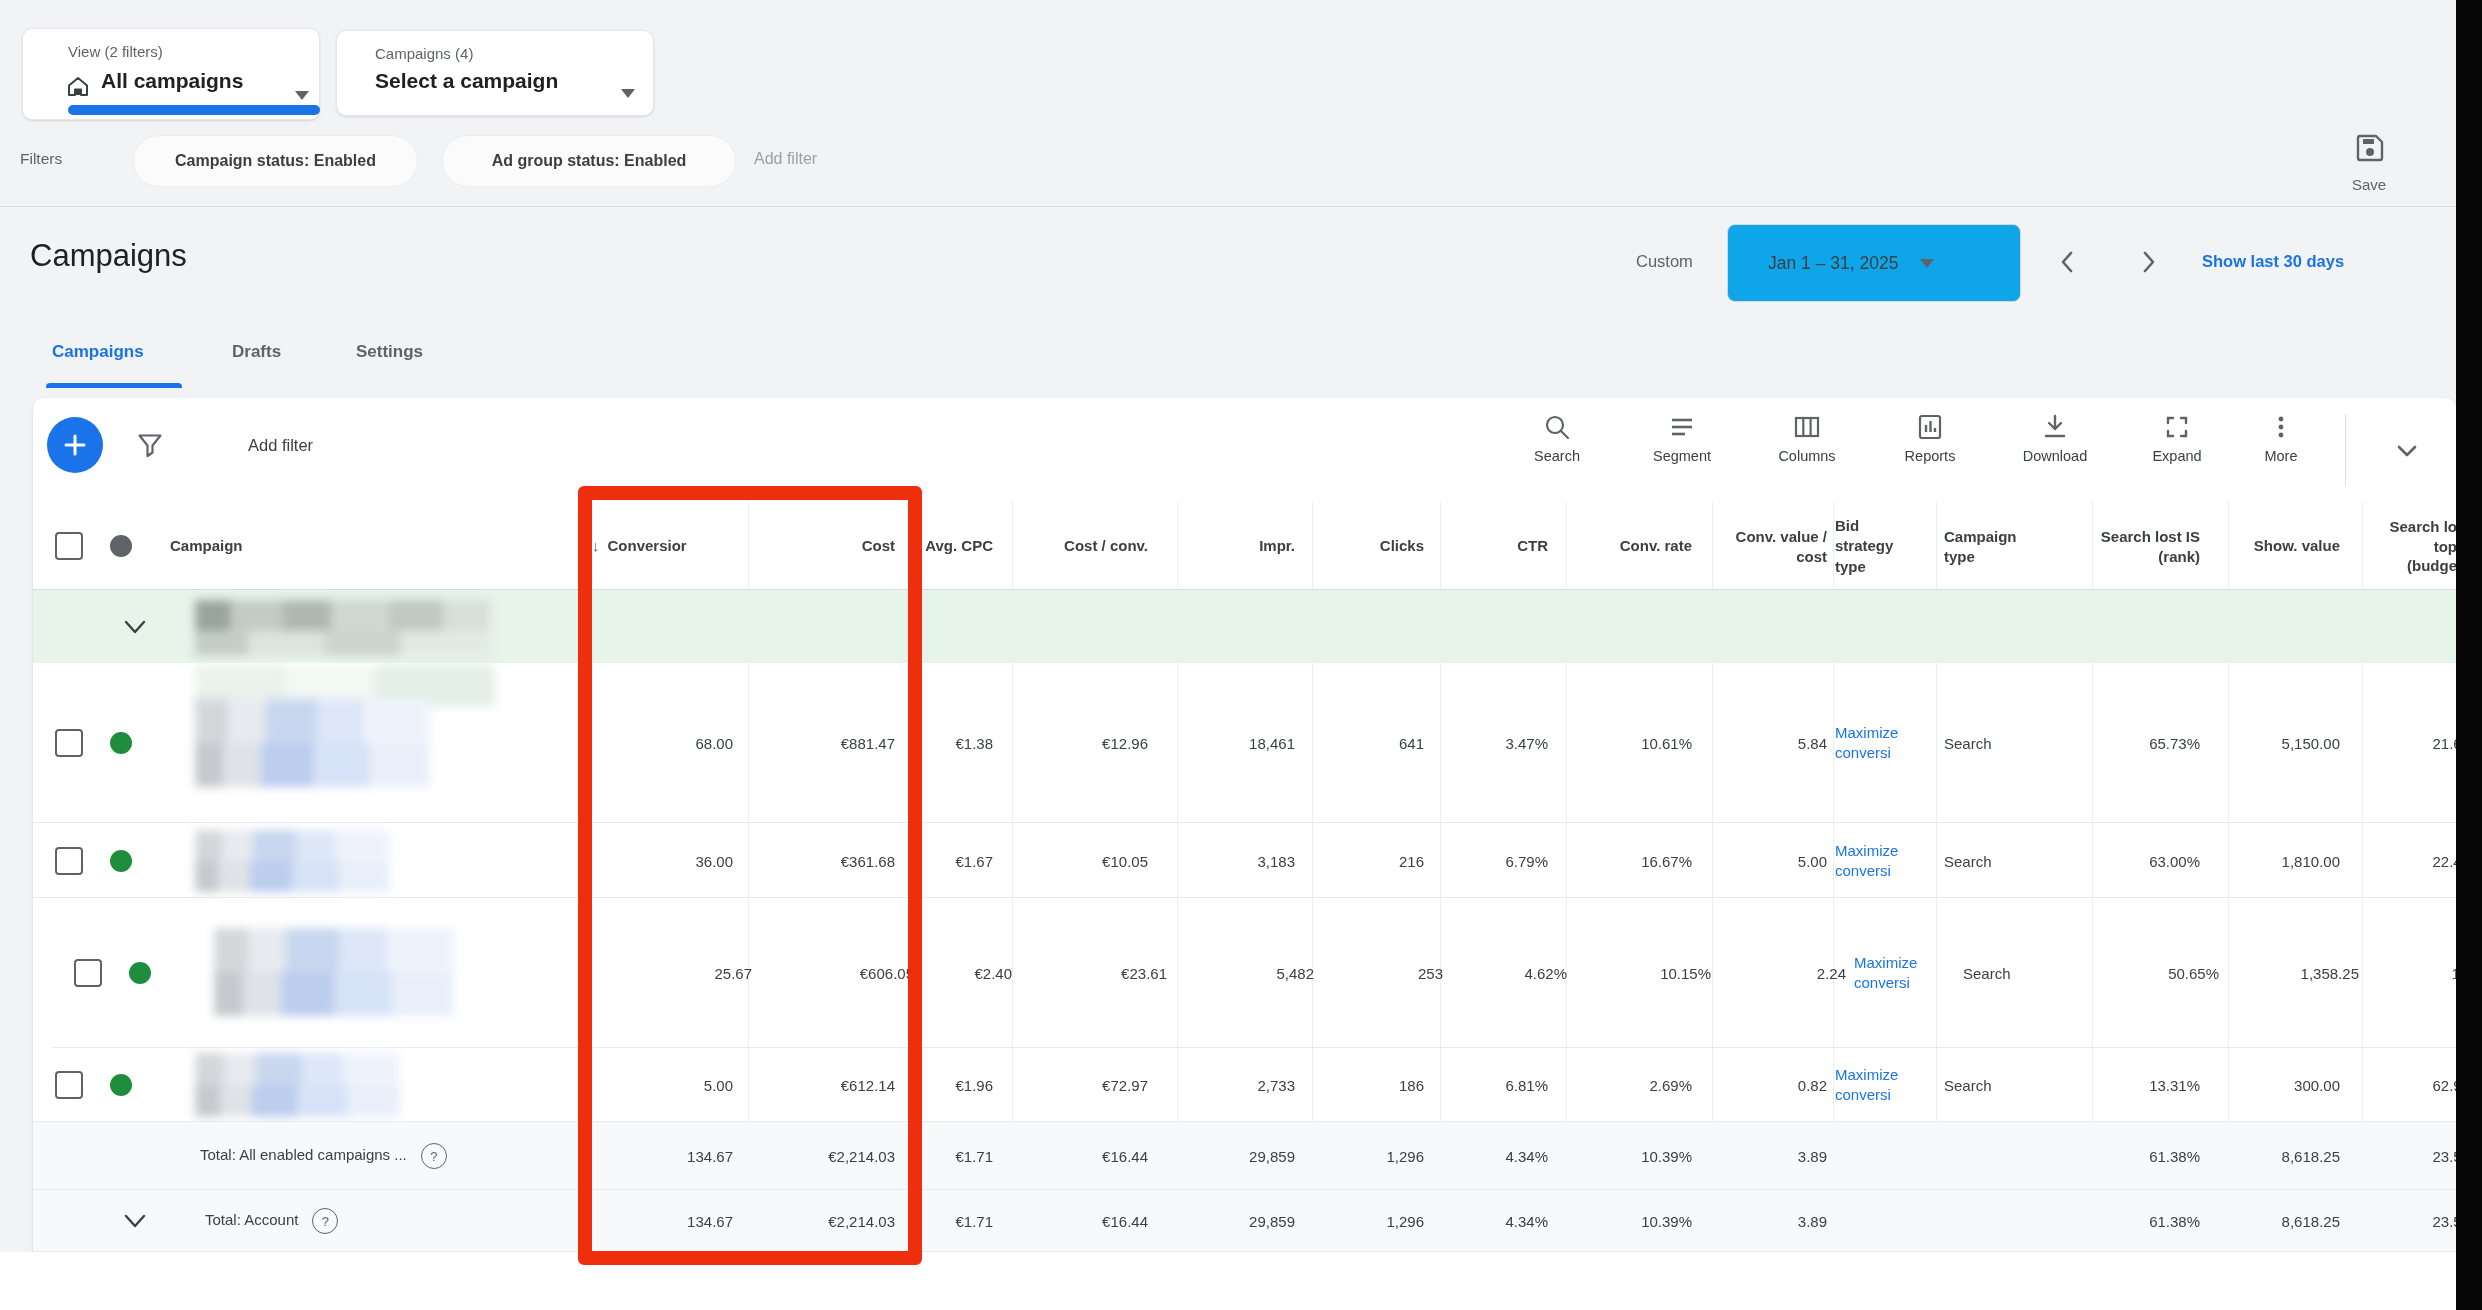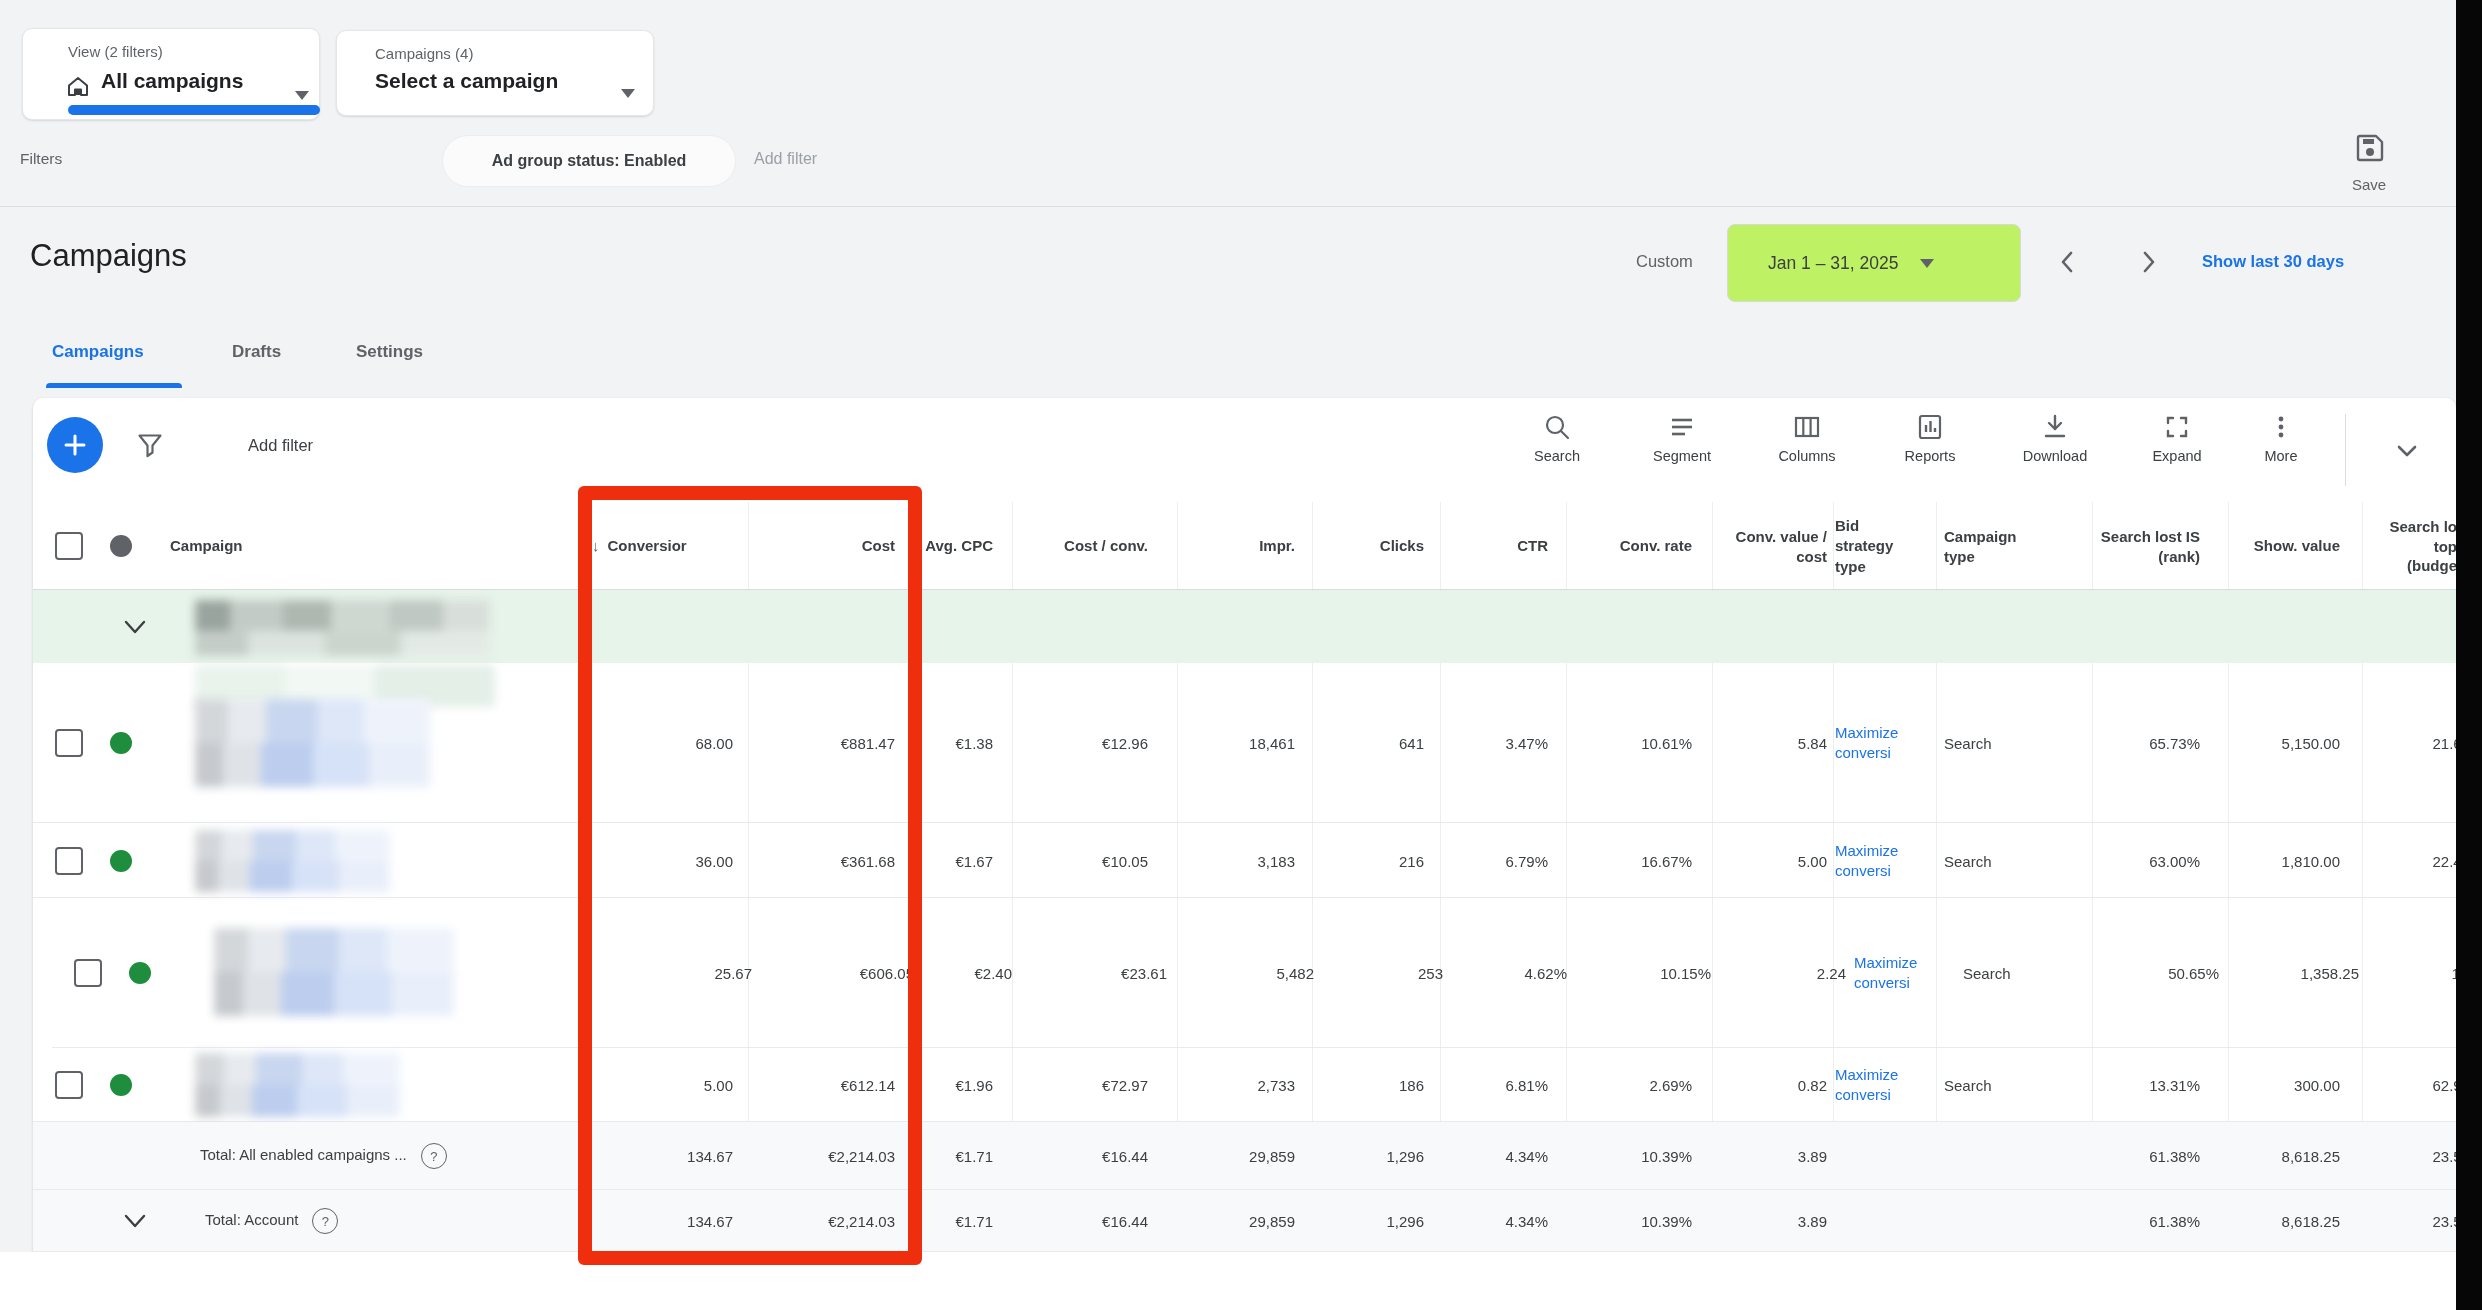--- a/index.html
+++ b/index.html
@@ -12,21 +12,21 @@
   .sel-label{position:absolute;left:45px;top:14px;font-size:15px;color:#5f6368;white-space:nowrap;}
   .sel-value{position:absolute;left:45px;top:40px;font-size:21px;font-weight:700;color:#202124;white-space:nowrap;}
   .caret{width:0;height:0;border-left:7px solid transparent;border-right:7px solid transparent;
          border-top:9px solid #5f6368;display:inline-block;}
   .blue-underline{position:absolute;left:45px;bottom:4px;width:252px;height:10px;border-radius:6px;background:#1a73e8;}
   
   .chip{position:absolute;height:50px;border-radius:26px;background:#fbfbfc;border:1px solid #ededee;
         display:flex;align-items:center;justify-content:center;font-size:16px;font-weight:700;color:#3c4043;}
   
   .h1{position:absolute;left:30px;top:238px;font-size:31px;color:#202124;font-weight:400;}
-  .date-box{position:absolute;left:1727px;top:224px;width:292px;height:76px;background:#bef264;
+  .date-box{position:absolute;left:1727px;top:224px;width:292px;height:76px;background:#0ea5e9;
             border:1px solid #d6d8da;border-radius:8px;display:flex;align-items:center;}
   
   .tab{position:absolute;top:342px;font-size:17px;font-weight:700;color:#5f6368;}
   .tab.active{color:#1a73e8;}
   .tab-underline{position:absolute;left:46px;top:383px;width:136px;height:5px;background:#1a73e8;border-radius:4px 4px 0 0;}
   
   .card-bg{position:absolute;left:33px;top:398px;width:2423px;height:854px;background:#fff;
            border-radius:10px 10px 0 0;box-shadow:0 1px 3px rgba(60,64,67,.18);}
   .fab{position:absolute;left:47px;top:417px;width:56px;height:56px;border-radius:50%;background:#1a73e8;
        display:flex;align-items:center;justify-content:center;}
@@ -110,20 +110,23 @@
     <div class="blue-underline"></div>
   </div>
 
   <div class="sel-card" style="left:336px;top:30px;width:316px;height:84px;">
     <div class="sel-label" style="left:38px;">Campaigns (4)</div>
     <div class="sel-value" style="left:38px;top:38px;font-weight:700;">Select a campaign</div>
     <span class="caret abs" style="left:284px;top:58px;"></span>
   </div>
 
   <div class="abs" style="left:20px;top:150px;font-size:15.5px;color:#5f6368;">Filters</div>
+  <div class="chip" style="left:133px;top:135px;width:283px;">
+    <span>Campaign status: Enabled</span>
+  </div>
   <div class="chip" style="left:442px;top:135px;width:292px;">
     <span>Ad group status: Enabled</span>
   </div>
   <div class="abs" style="left:754px;top:150px;font-size:16px;color:#9aa0a6;">Add filter</div>
 
   <div class="abs" style="left:2352px;top:130px;width:80px;text-align:left;">
     <span class="icon" style="display:inline-block;">
       <svg width="36" height="36" viewBox="0 0 36 36">
           <path d="M8 6h16l6 6v16a2 2 0 0 1-2 2H8a2 2 0 0 1-2-2V8a2 2 0 0 1 2-2z" fill="none" stroke="#5f6368" stroke-width="2.4" stroke-linejoin="round"></path>
           <rect x="11" y="9" width="11" height="5" fill="#5f6368"></rect>

